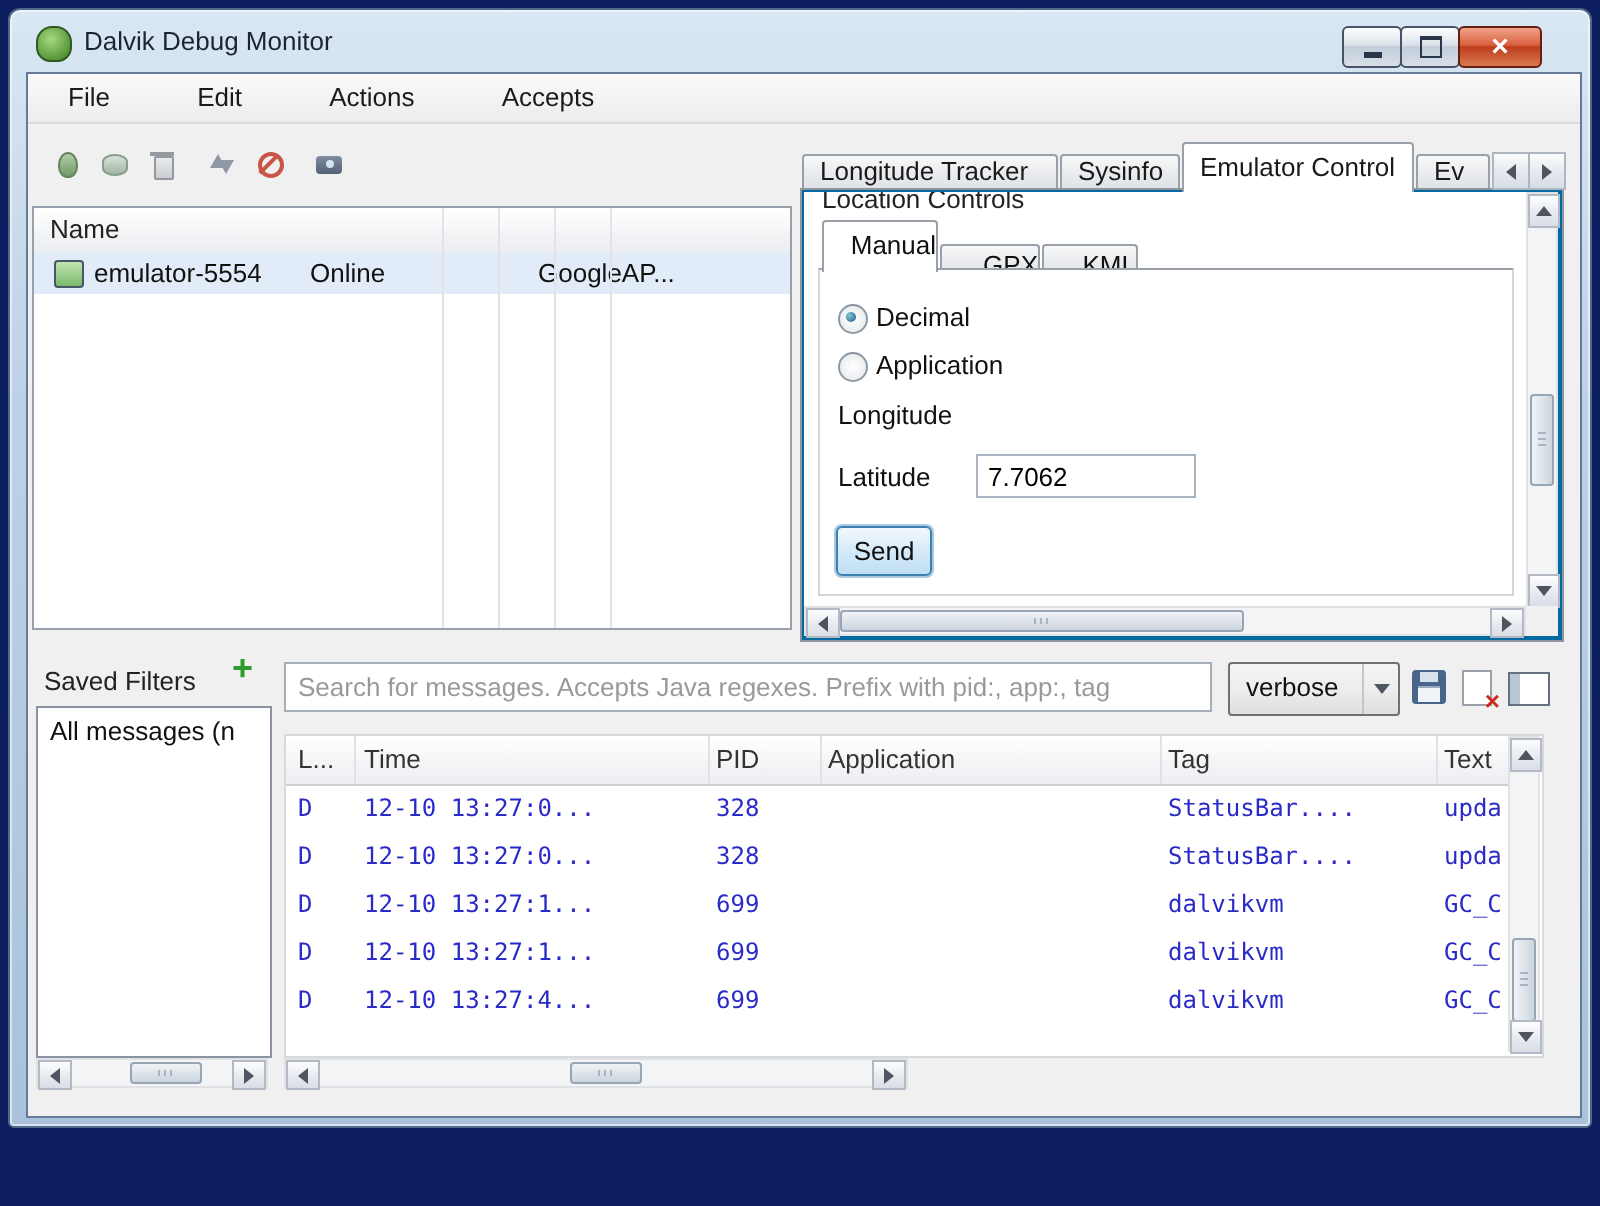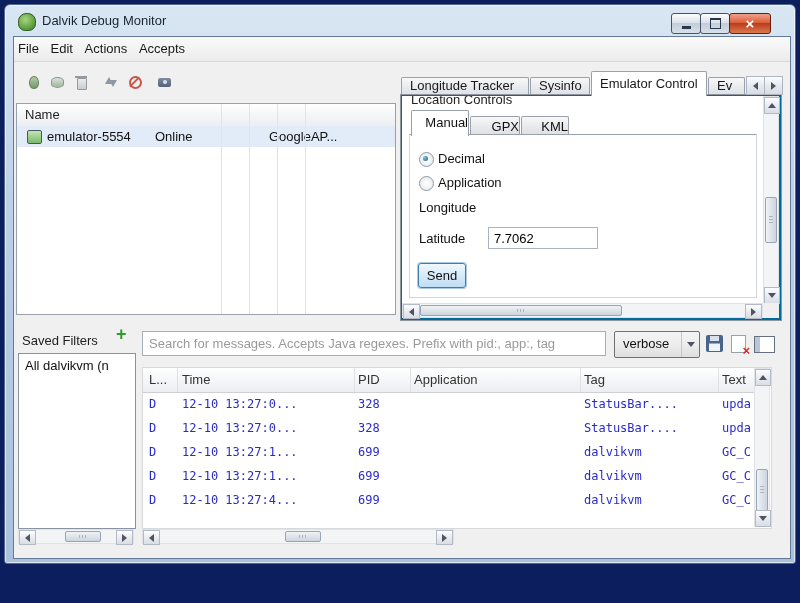--- a/index.html
+++ b/index.html
@@ -25,21 +25,21 @@
           background:linear-gradient(#f0a28b,#d9603c 45%,#bc3c1c 50%,#d97a4f)}
   .g-min{width:9px;height:3px;background:#29374d;margin-top:8px}
   .g-max{width:9px;height:8px;border:1px solid #29374d;border-top:2px solid #29374d}
   .g-close::before{content:"\00d7";color:#fff;font-weight:bold;font-size:15px;line-height:15px}
 
   
   .client{position:absolute;left:8px;top:31px;width:776px;height:521px;background:#f0f0f0;
           border:1px solid #65799a;box-sizing:content-box;overflow:hidden}
   .menubar{position:absolute;left:0;top:0;width:776px;height:24px;
            background:linear-gradient(#fafafa,#ececec);border-bottom:1px solid #d9d9d9}
-  .menu-item{display:inline-block;padding:4px 4px;font-size:13px;color:#1a1a1a;cursor:default}
+  .menu-item{display:inline-block;padding:4px 20px;font-size:13px;color:#1a1a1a;cursor:default}
 
   
   .tbi{position:absolute;top:36px;width:18px;height:18px;opacity:.85}
   .tbi.debug::before{content:"";position:absolute;left:5px;top:3px;width:8px;height:11px;
        border-radius:50% 50% 45% 45%;background:linear-gradient(#a8c79a,#5f8a52);border:1px solid #4e6e44}
   .tbi.heap::before{content:"";position:absolute;left:3px;top:4px;width:11px;height:9px;
        background:linear-gradient(#d9e0d9,#93ac93);border:1px solid #778f7a;border-radius:50%/35%}
   .tbi.gc::before{content:"";position:absolute;left:5px;top:5px;width:8px;height:10px;
        border:1px solid #868b93;background:linear-gradient(#e9ebed,#c3c7cc);border-radius:1px}
   .tbi.gc::after{content:"";position:absolute;left:3px;top:3px;width:12px;height:2px;background:#868b93}
@@ -78,21 +78,21 @@
   .tsbtn{position:absolute;top:6px;width:17px;height:17px;border:1px solid #aeb6c2;
          background:linear-gradient(#fbfcfd,#e4e8ee 55%,#d8dee6);display:flex;align-items:center;justify-content:center}
 
   .panel-body{position:absolute;left:386px;top:57px;width:380px;height:225px;background:#0369a1;
               border:1px solid #8f959e;z-index:1}
   .content-clip{position:absolute;left:1px;top:1px;width:361px;height:207px;overflow:hidden;background:#fff}
   .group-label{position:absolute;left:9px;top:-4px;color:#222;white-space:nowrap}
   .subtab{position:absolute;box-sizing:border-box;border:1px solid #9aa0aa;border-bottom:none;
           border-radius:2px 2px 0 0;background:linear-gradient(#f7f8f9,#e7e9ec 55%,#dddfe4);
           text-align:right;font-size:13px;overflow:hidden}
-  .subtab.inactive{top:20px;height:19px;line-height:20px}
+  .subtab.inactive{top:26px;height:19px;line-height:20px}
   .subtab.active{top:14px;height:26px;line-height:24px;background:#fff;z-index:3}
   .folder-box{position:absolute;left:7px;top:38px;width:346px;height:162px;
               border:1px solid #d2d5da;border-top:1px solid #9aa0aa;background:#fff}
   .radio{position:absolute;width:13px;height:13px;border-radius:50%;border:1px solid #8b99a5;
          background:radial-gradient(#ffffff,#e2e6ea)}
   .radio.checked::after{content:"";position:absolute;left:3px;top:3px;width:5px;height:5px;border-radius:50%;
          background:radial-gradient(circle at 35% 35%,#7cc6e2,#1d5a7a)}
   .rlabel{position:absolute;white-space:nowrap;color:#111}
   .flabel{position:absolute;white-space:nowrap;color:#111}
   .tinput{position:absolute;box-sizing:border-box;width:110px;height:22px;border:1px solid #a9b4bf;
@@ -260,21 +260,21 @@
           </span>
       </div>
       <div class="abs" style="left:362px;top:208px;width:16px;height:15px;background:#f0f0f0"></div>
     </div>
 
     <div class="abs" style="left:0;top:282px;width:776px;height:8px"></div>
 
     <span class="sf-label">Saved Filters</span>
     <span class="icon-plus"><span></span></span>
     <div class="filter-list">
-      <span class="filter-item">All dalvikvm (n</span>
+      <span class="filter-item">All messages (n</span>
     </div>
 
     <div class="sb-h abs" style="left:4px;top:492px;width:116px;height:15px">
       <span class="sbtn" style="left:0;top:0;width:15px;height:13px">
           <span class="tri tri-left"></span>
         </span>
       <span class="thumb-h" style="left:46px;width:34px"></span>
       <span class="sbtn" style="right:0;top:0;width:15px;height:13px">
           <span class="tri tri-right"></span>
         </span>

